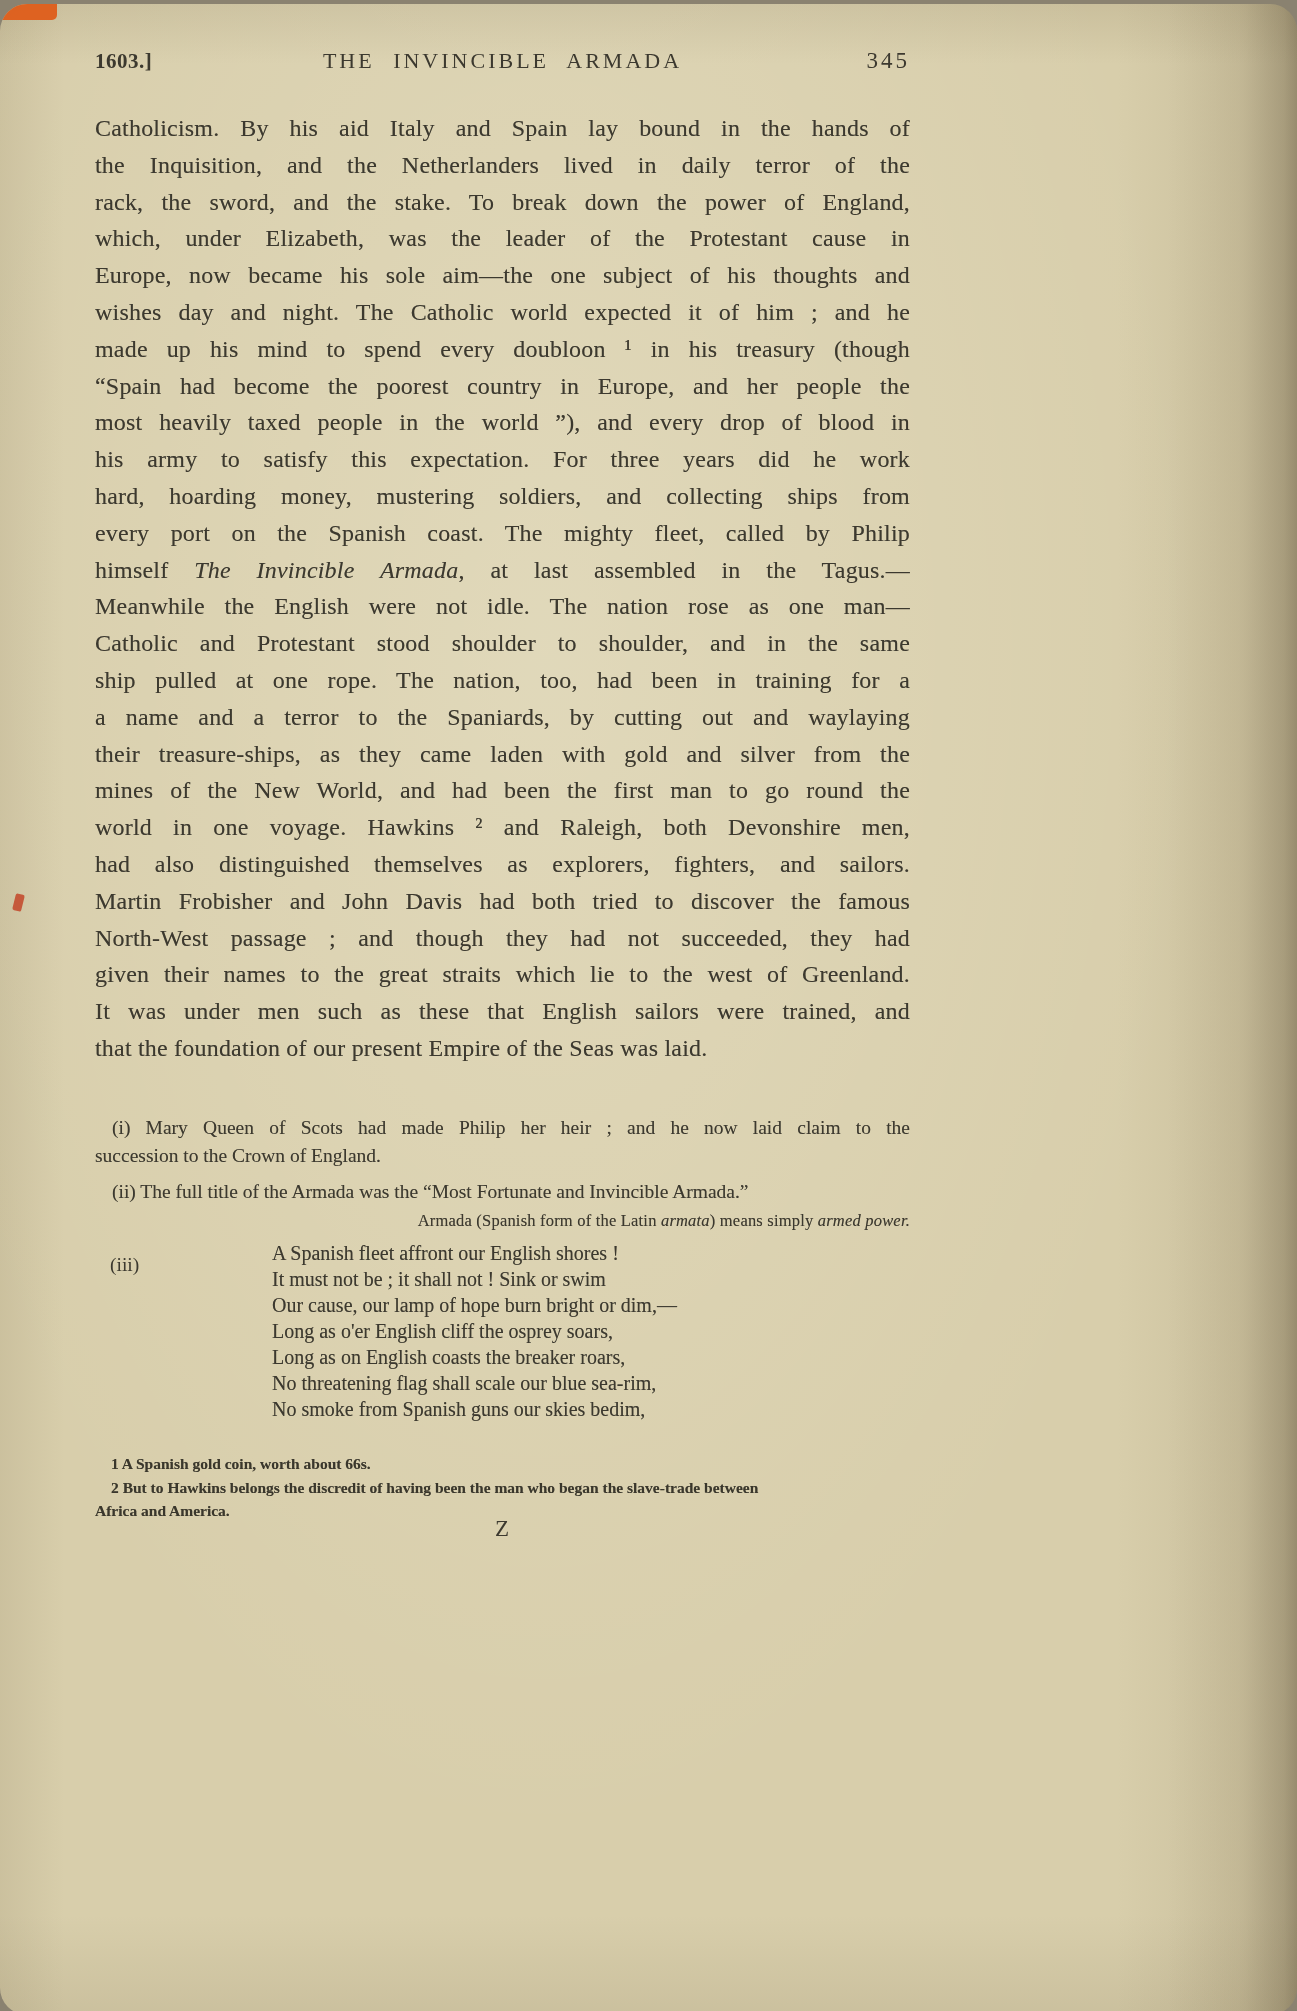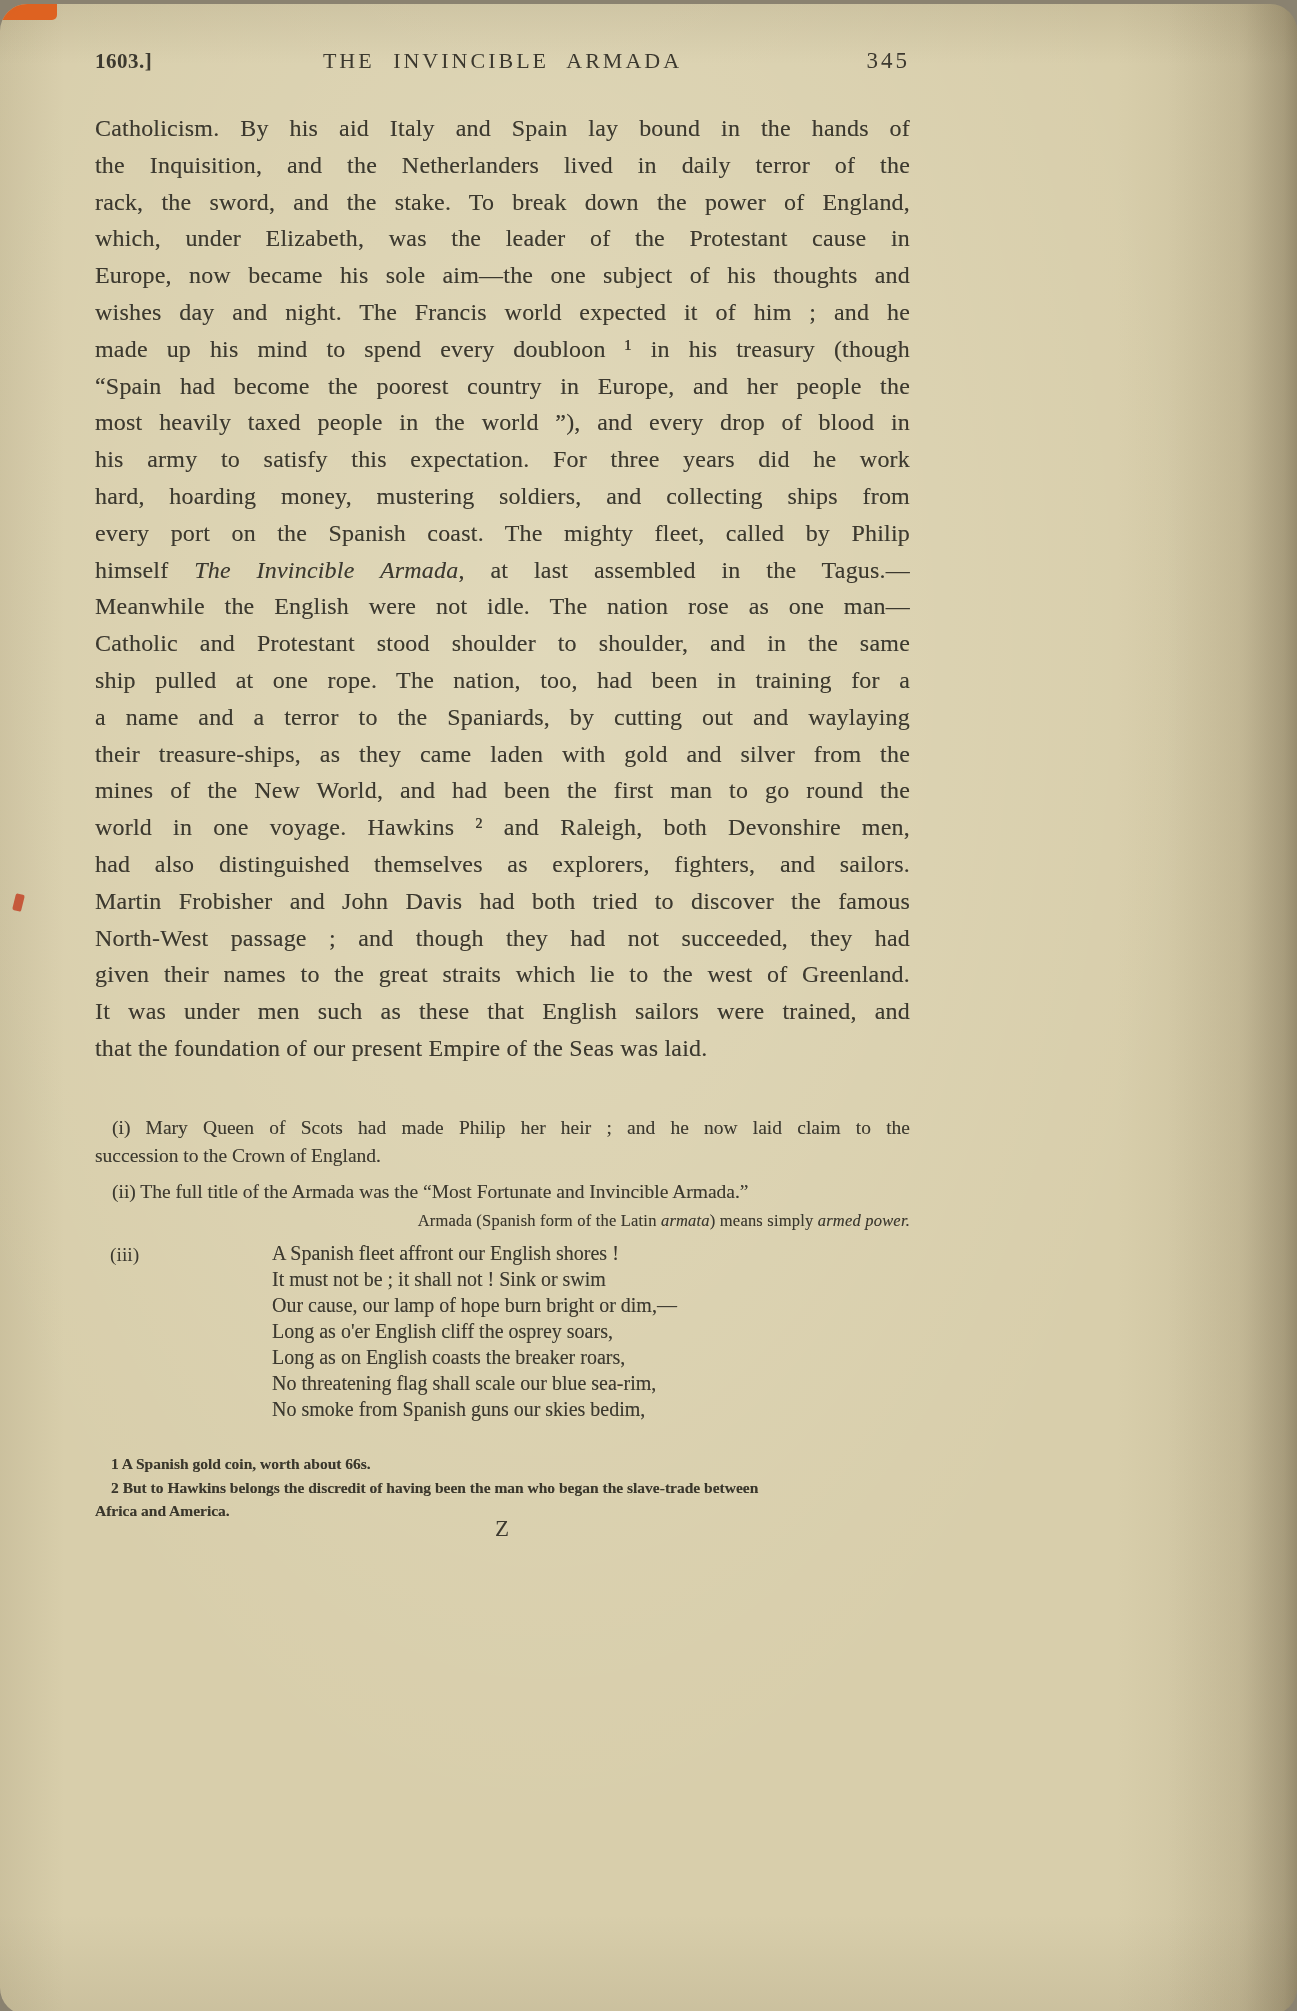--- a/index.html
+++ b/index.html
@@ -71,21 +71,21 @@
   .nline.last { text-align-last: left; }
 
   .note2sub {
     position: absolute; left: 95px; top: 1206px; width: 815px;
     font-size: 16.5px; letter-spacing: 0.2px;
     text-shadow: 0 0 0.5px rgba(61,58,48,0.45);
   }
   .gline { line-height: 22px; text-align: right; }
 
   .note3 { position: absolute; left: 95px; top: 1236px; width: 815px; }
-  .n3label { position: absolute; left: 15px; top: 2px; font-size: 19.5px; line-height: 26px; }
+  .n3label { position: absolute; left: 15px; top: 12px; font-size: 19.5px; line-height: 26px; }
   .poem {
     margin-left: 177px; font-size: 20px;
     text-shadow: 0 0 0.5px rgba(61,58,48,0.40);
   }
   .pline { height: 26px; line-height: 26px; text-align: left; }
 
   .footnotes {
     position: absolute; left: 95px; top: 1448px; width: 815px;
     font-size: 15.5px; font-weight: 700; color: #3a372c;
     text-shadow: 0 0 0.4px rgba(58,55,44,0.40);
@@ -112,21 +112,21 @@
     <span class="h-title">THE INVINCIBLE ARMADA</span>
     <span class="h-page">345</span>
   </div>
 
   <div class="body-text">
       <div class="bline">Catholicism.  By his aid Italy and Spain lay bound in the hands of</div>
       <div class="bline">the Inquisition, and the Netherlanders lived in daily terror of the</div>
       <div class="bline">rack, the sword, and the stake.  To break down the power of England,</div>
       <div class="bline">which, under Elizabeth, was the leader of the Protestant cause in</div>
       <div class="bline">Europe, now became his sole aim—the one subject of his thoughts and</div>
-      <div class="bline">wishes day and night.  The Francis world expected it of him ; and he</div>
+      <div class="bline">wishes day and night.  The Catholic world expected it of him ; and he</div>
       <div class="bline">made up his mind to spend every doubloon ¹ in his treasury (though</div>
       <div class="bline">“Spain had become the poorest country in Europe, and her people the</div>
       <div class="bline">most heavily taxed people in the world ”), and every drop of blood in</div>
       <div class="bline">his army to satisfy this expectation.  For three years did he work</div>
       <div class="bline">hard, hoarding money, mustering soldiers, and collecting ships from</div>
       <div class="bline">every port on the Spanish coast.  The mighty fleet, called by Philip</div>
       <div class="bline"><span>himself </span><span class="it">The Invincible Armada</span><span>, at last assembled in the Tagus.—</span></div>
       <div class="bline">Meanwhile the English were not idle.  The nation rose as one man—</div>
       <div class="bline">Catholic and Protestant stood shoulder to shoulder, and in the same</div>
       <div class="bline">ship pulled at one rope.  The nation, too, had been in training for a</div>

